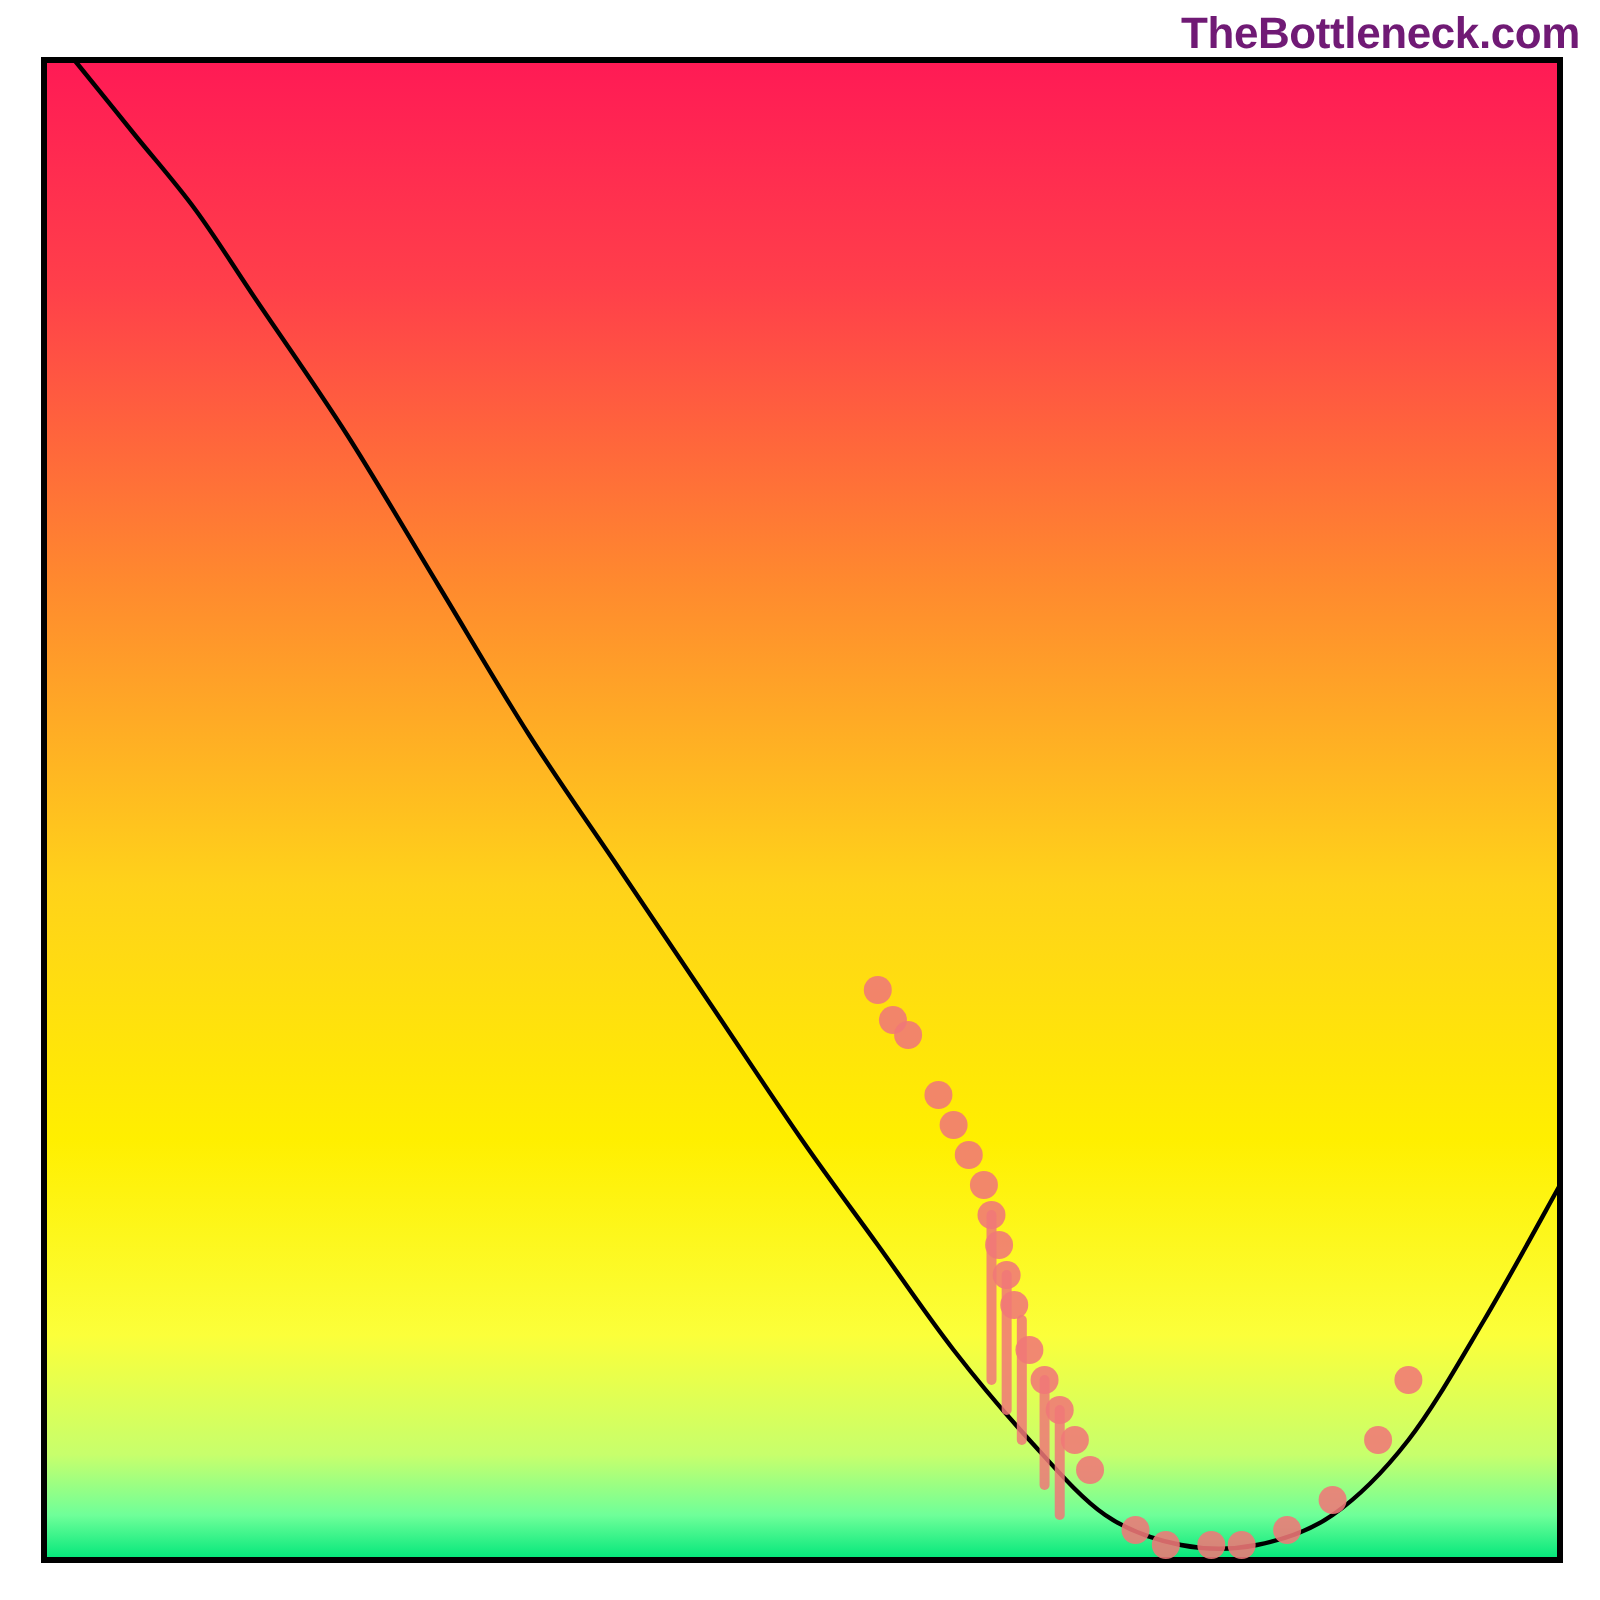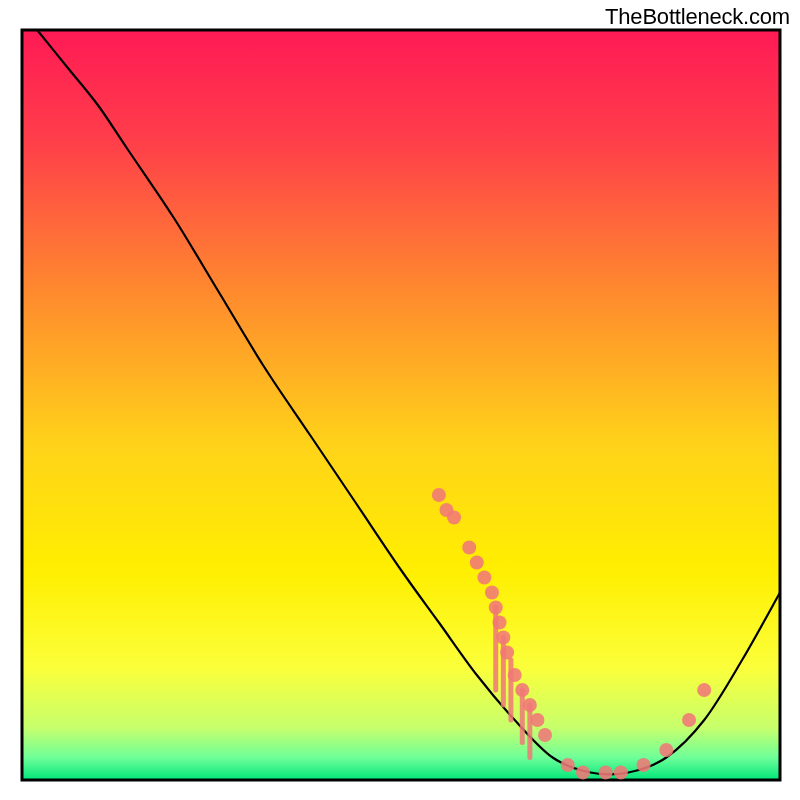--- a/index.html
+++ b/index.html
@@ -13,22 +13,22 @@
   .wrap {
     position: relative;
     width: 800px;
     height: 800px;
   }
   .attribution {
     position: absolute;
     top: 4px;
     right: 10px;
     font-size: 22px;
-    font-weight: 400;
-    color: #000000;
+    font-weight: 700;
+    color: #701a75;
     letter-spacing: -0.2px;
   }
   svg {
     display: block;
   }
 </style>
 </head>
 <body>
 
 <div class="wrap">

